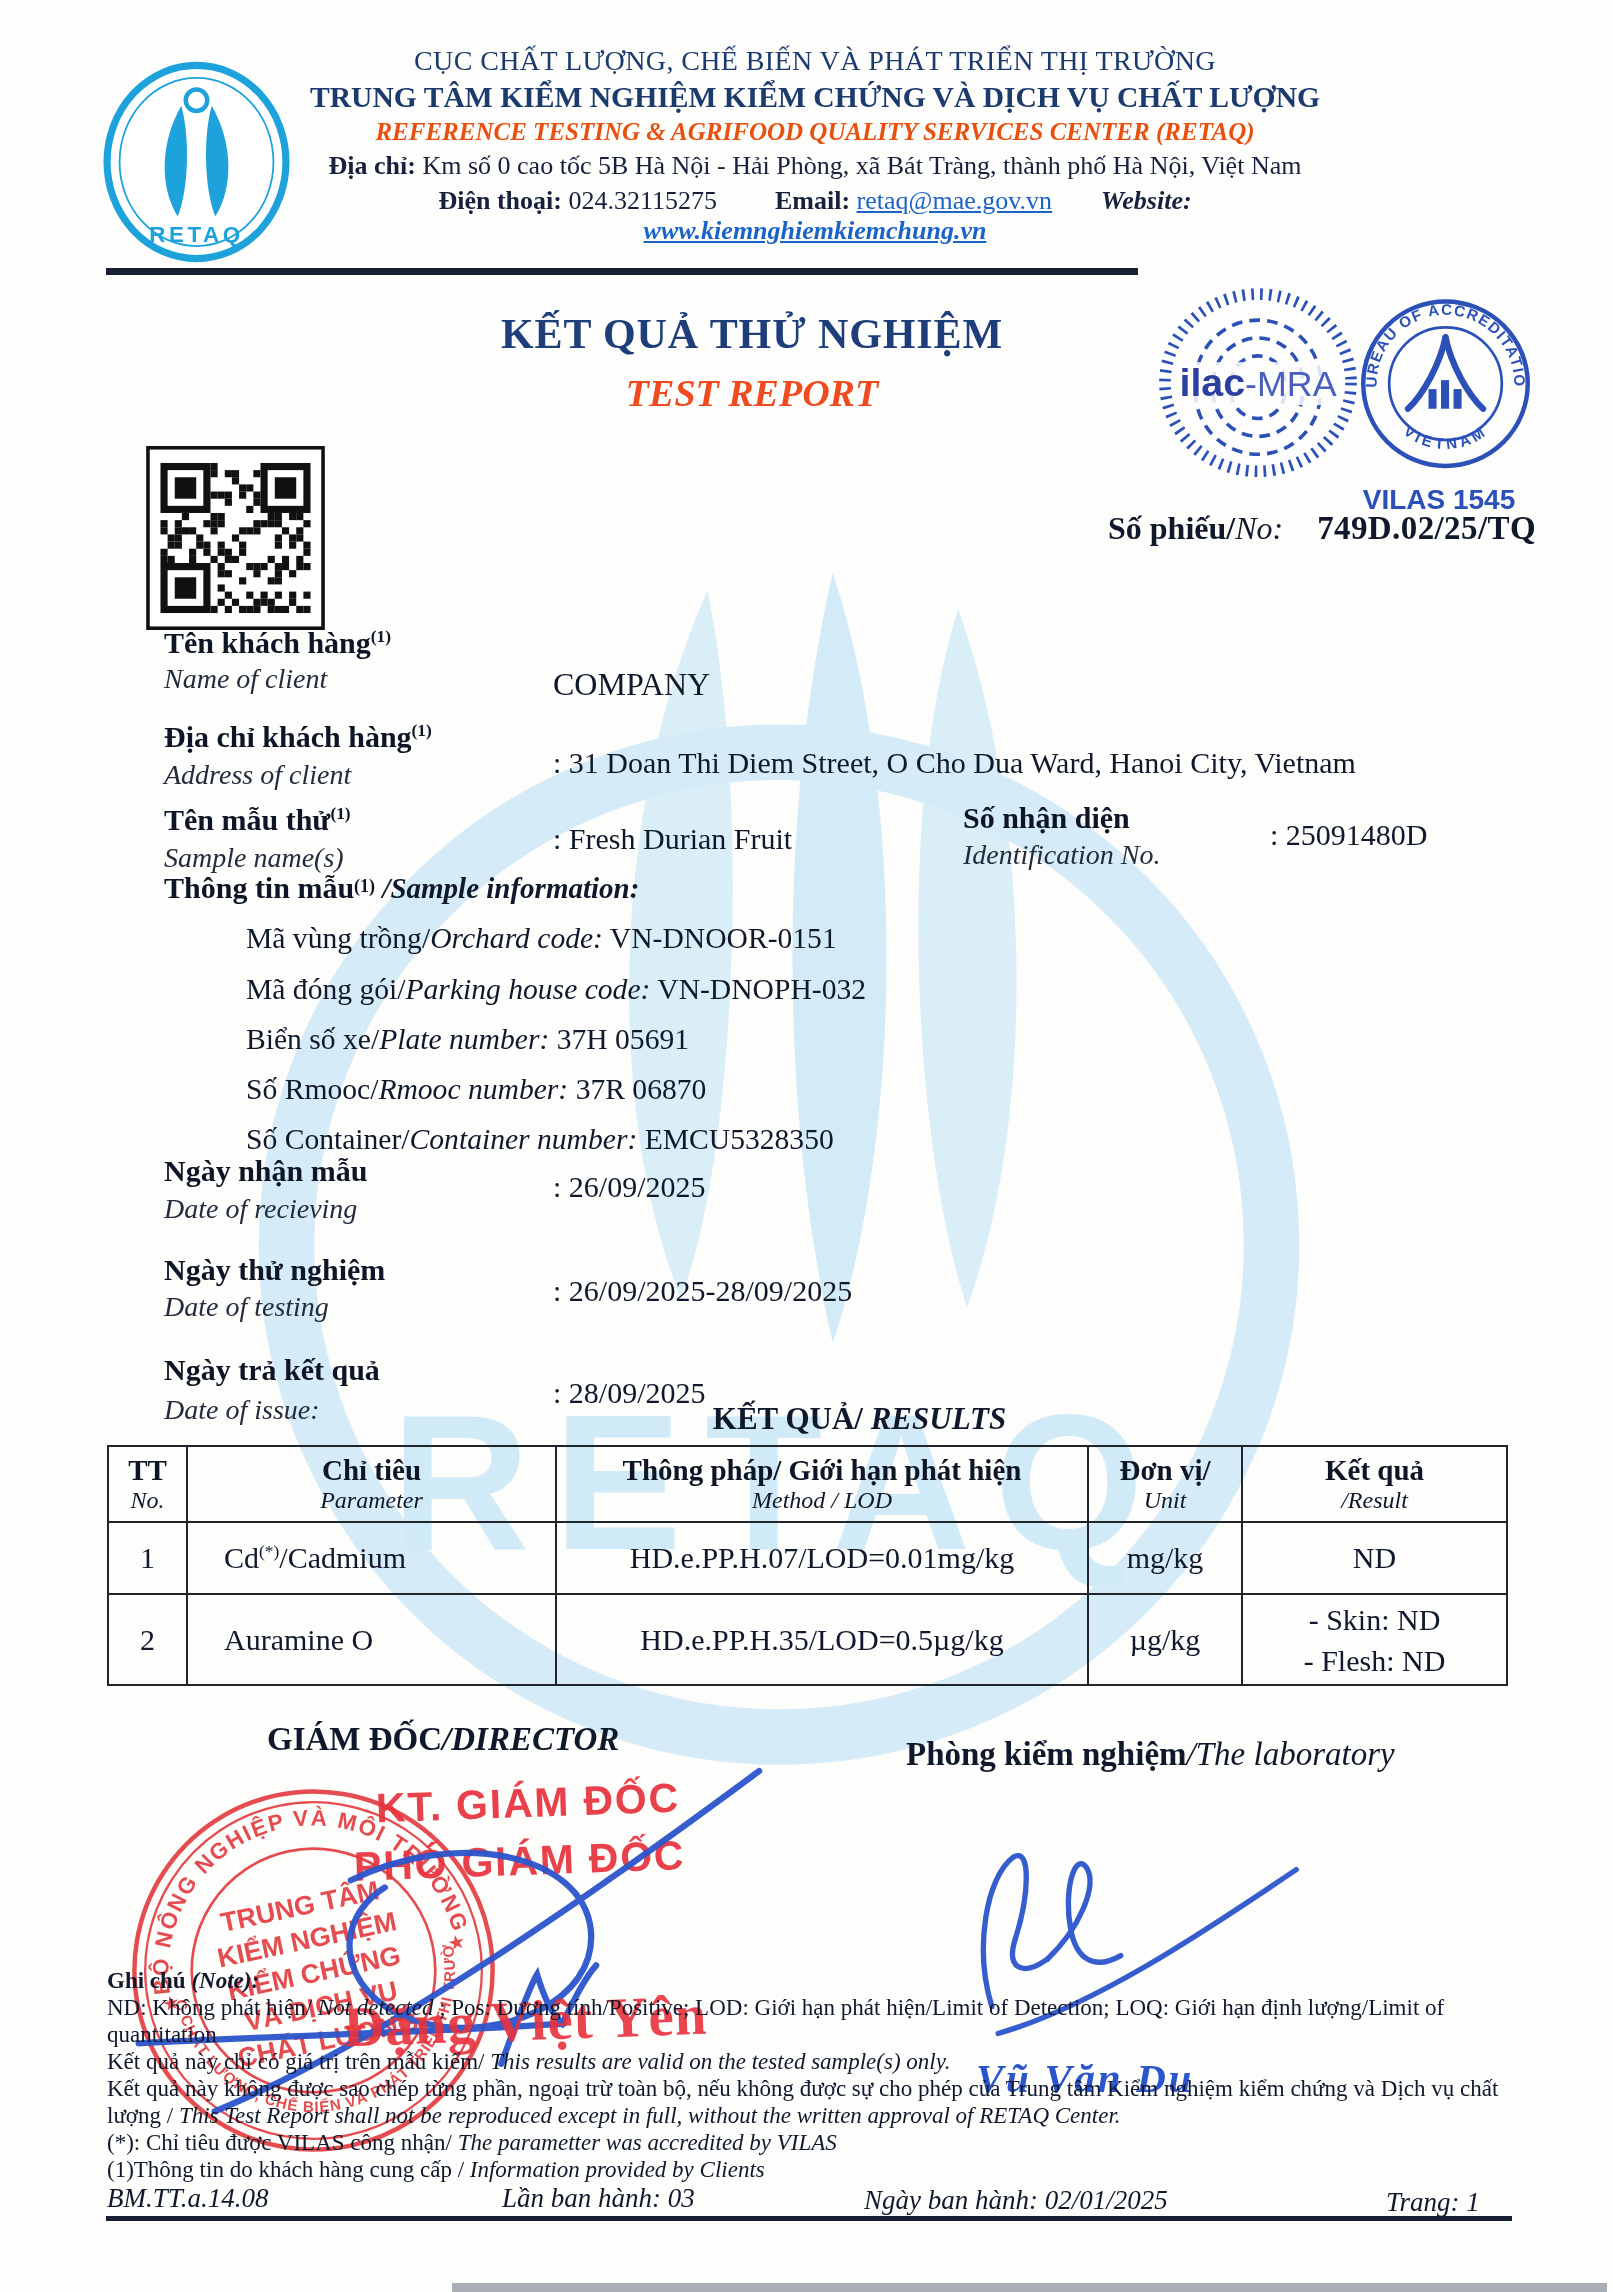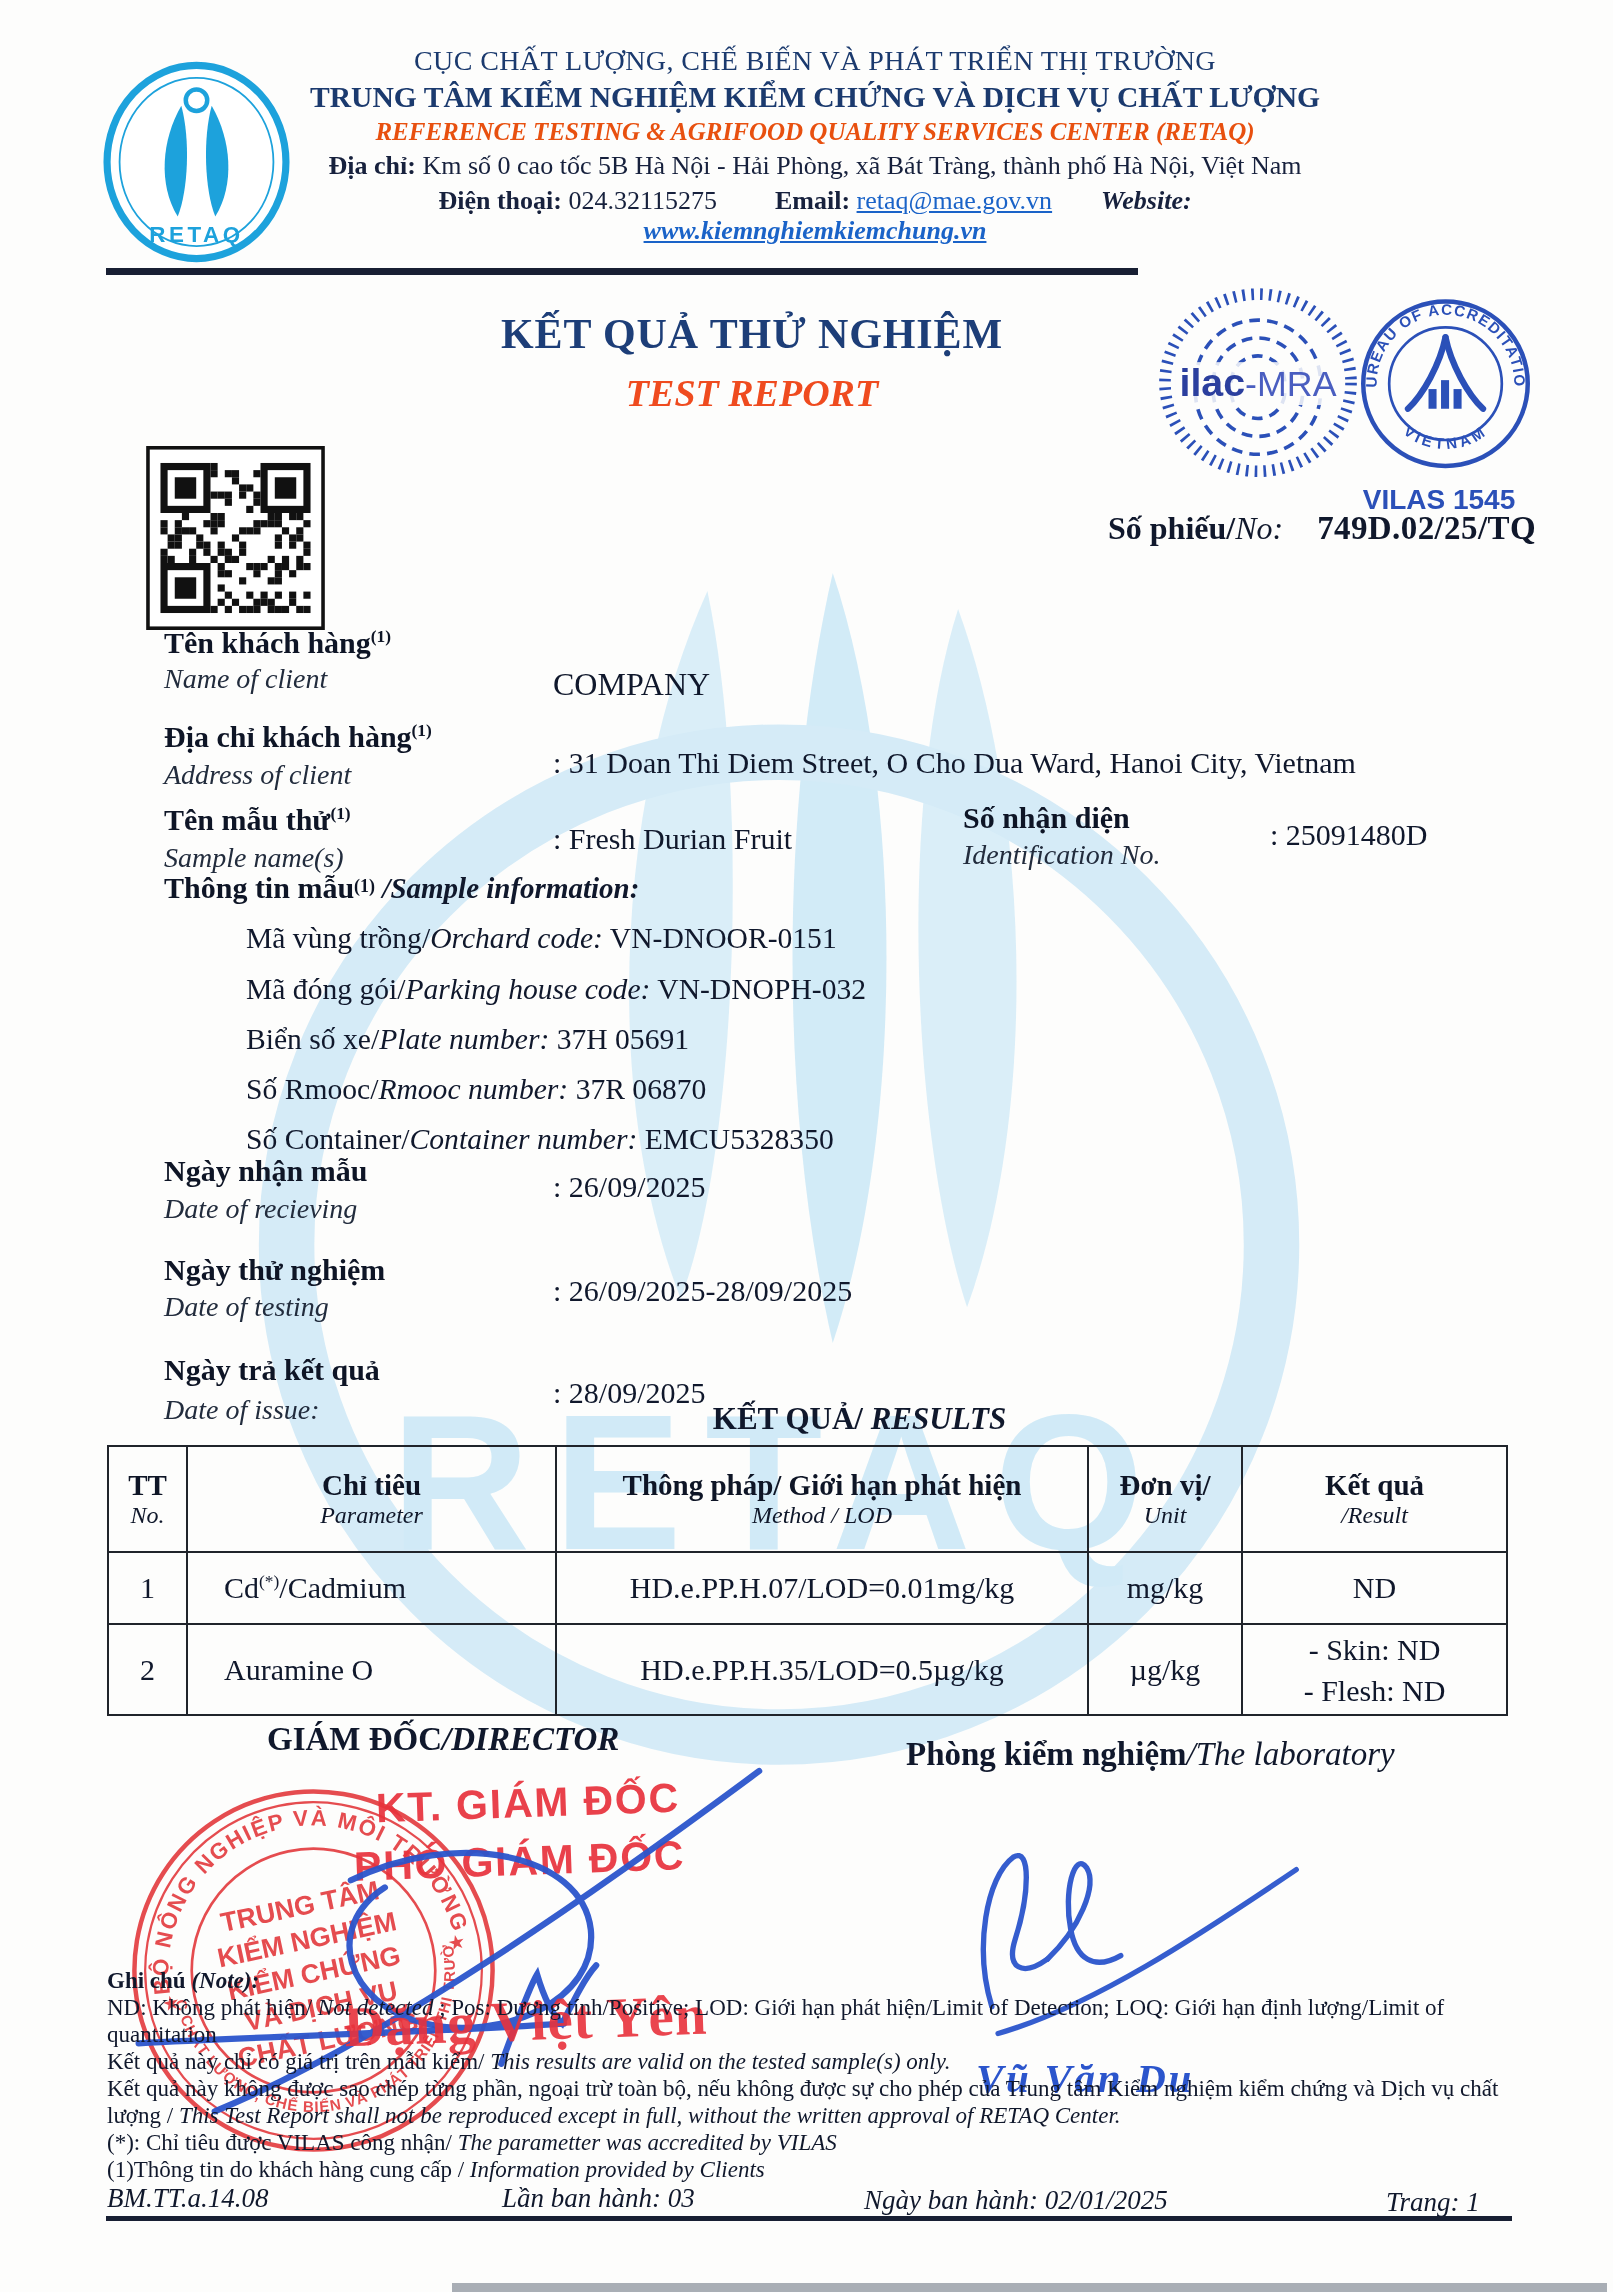--- a/index.html
+++ b/index.html
@@ -325,21 +325,21 @@
 
   <table class="res">
     <colgroup>
         <col style="width:79px;">
         <col style="width:369px;">
         <col style="width:532px;">
         <col style="width:154px;">
         <col style="width:265px;">
       </colgroup>
     <tbody>
-        <tr style="height:106px;margin-top:48px;">
+        <tr style="height:76px;margin-top:48px;">
       <td>
             <div class="th1">TT</div>
             <div class="th2">No.</div>
           </td>
       <td>
             <div class="th1">Chỉ tiêu</div>
             <div class="th2">Parameter</div>
           </td>
       <td>
             <div class="th1">Thông pháp/ Giới hạn phát hiện</div>

